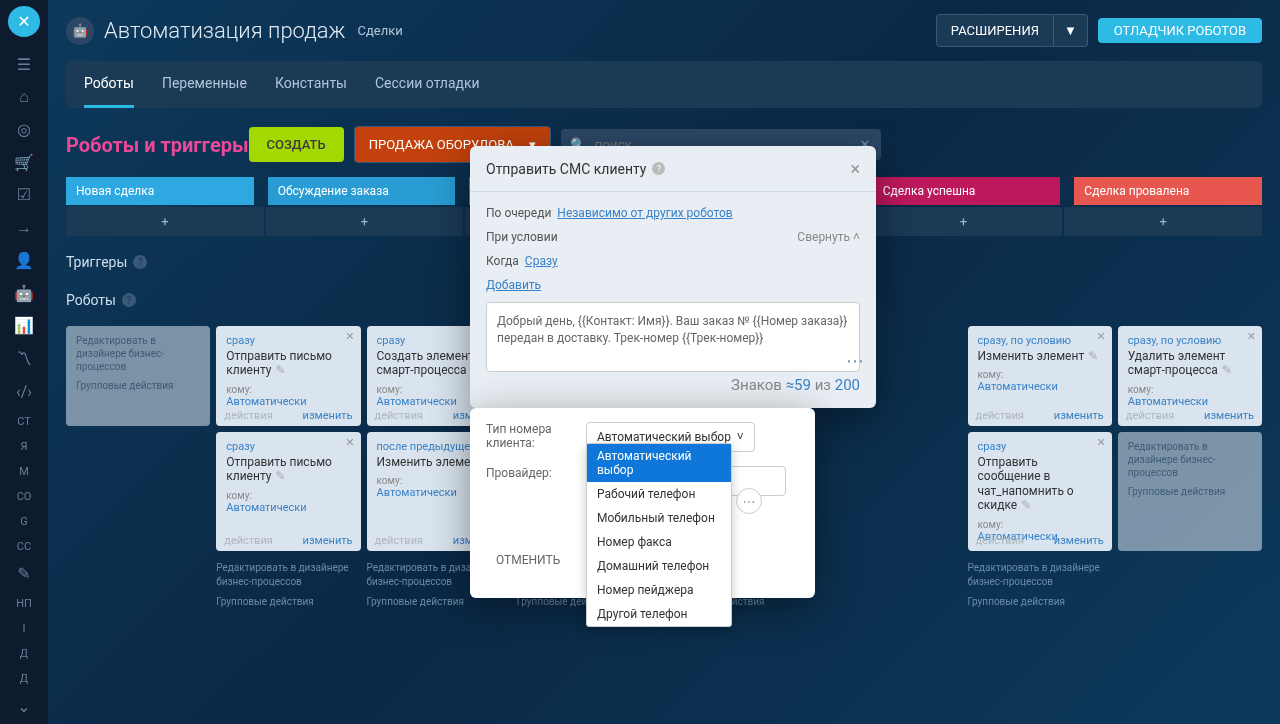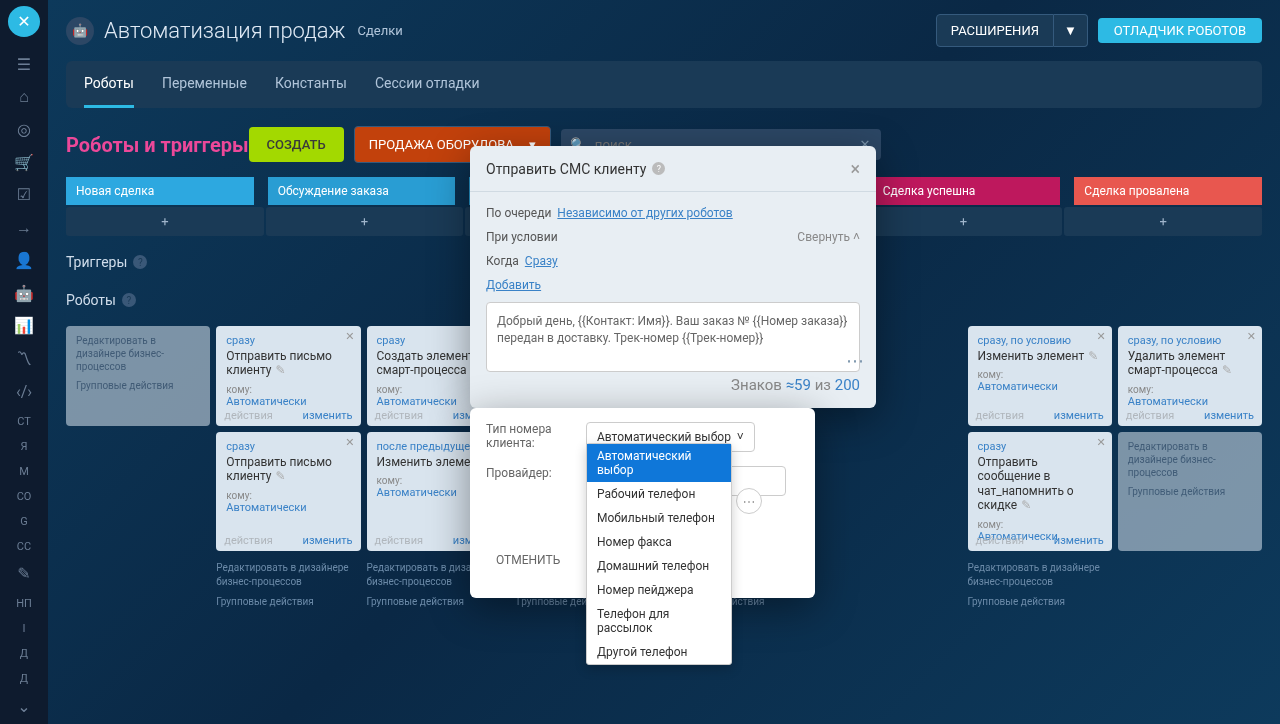--- a/index.html
+++ b/index.html
@@ -359,15 +359,14 @@
 <div class="dots-icon">⋯</div>
 <div class="dots-icon2">⋯</div>
 
 <div class="dropdown">
   <div class="opt selected">Автоматический выбор</div>
   <div class="opt">Рабочий телефон</div>
   <div class="opt">Мобильный телефон</div>
   <div class="opt">Номер факса</div>
   <div class="opt">Домашний телефон</div>
   <div class="opt">Номер пейджера</div>
-  <div class="opt">Телефон для рассылок</div>
   <div class="opt">Другой телефон</div>
 </div>
 
 </body></html>

